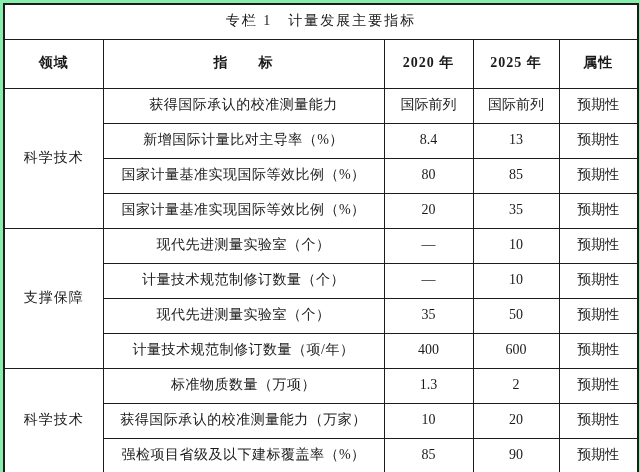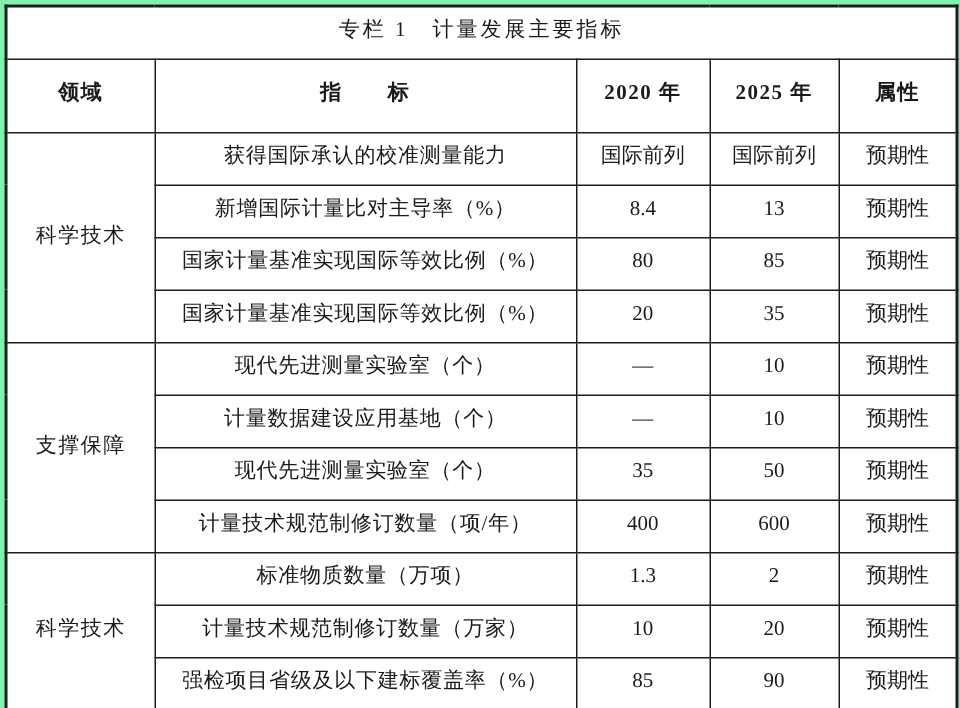--- a/index.html
+++ b/index.html
@@ -106,21 +106,21 @@
     </tr>
 
     <tr class="data-row">
       <td class="field-cell" rowspan="4">支撑保障</td>
       <td class="indicator-cell">现代先进测量实验室（个）</td>
       <td>—</td>
       <td>10</td>
       <td>预期性</td>
     </tr>
     <tr class="data-row">
-      <td class="indicator-cell">计量数据建设应用基地（个）</td>
+      <td class="indicator-cell">计量技术规范制修订数量（个）</td>
       <td>—</td>
       <td>10</td>
       <td>预期性</td>
     </tr>
     <tr class="data-row">
       <td class="indicator-cell">现代先进测量实验室（个）</td>
       <td>35</td>
       <td>50</td>
       <td>预期性</td>
     </tr>
@@ -132,21 +132,21 @@
     </tr>
 
     <tr class="data-row">
       <td class="field-cell" rowspan="3">科学技术</td>
       <td class="indicator-cell">标准物质数量（万项）</td>
       <td>1.3</td>
       <td>2</td>
       <td>预期性</td>
     </tr>
     <tr class="data-row">
-      <td class="indicator-cell">计量技术规范制修订数量（万家）</td>
+      <td class="indicator-cell">获得国际承认的校准测量能力（万家）</td>
       <td>10</td>
       <td>20</td>
       <td>预期性</td>
     </tr>
     <tr class="data-row">
       <td class="indicator-cell">强检项目省级及以下建标覆盖率（%）</td>
       <td>85</td>
       <td>90</td>
       <td>预期性</td>
     </tr>

